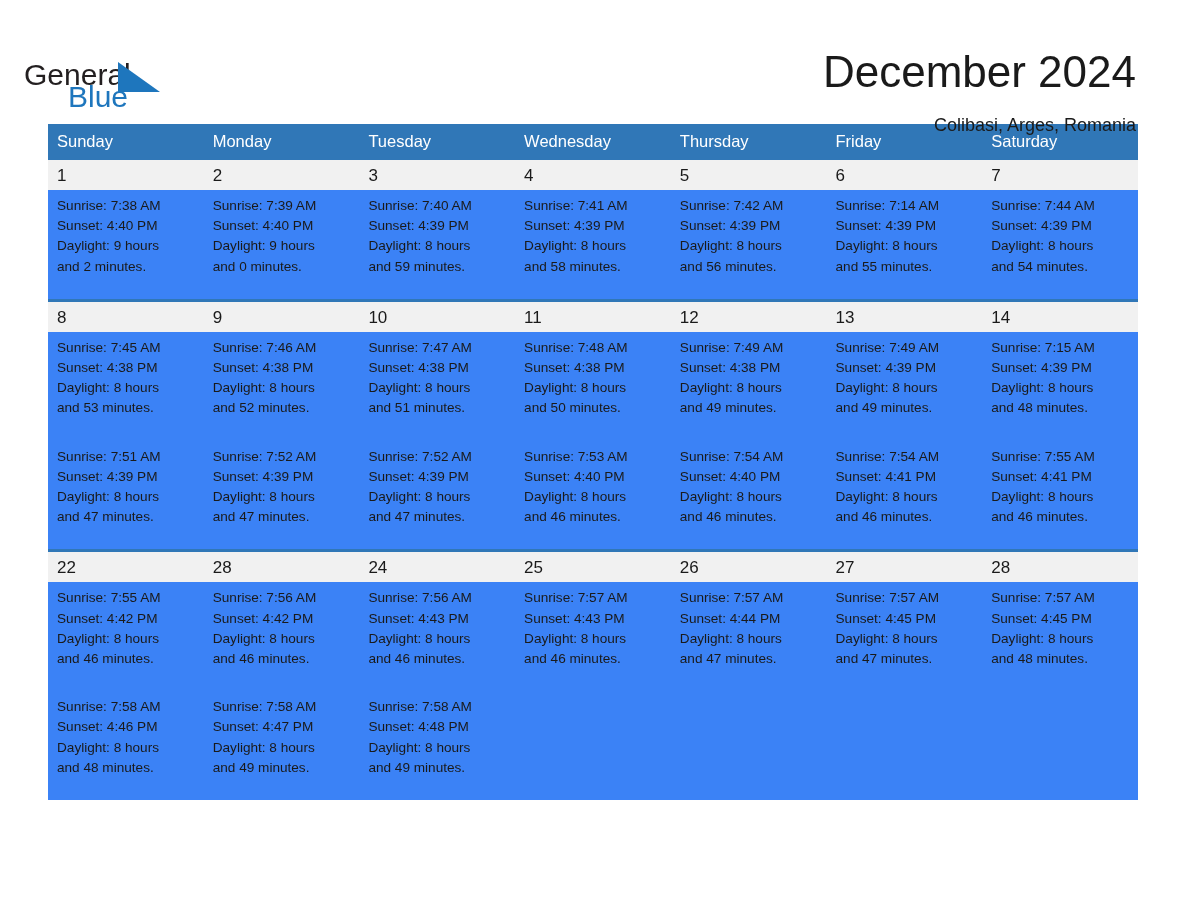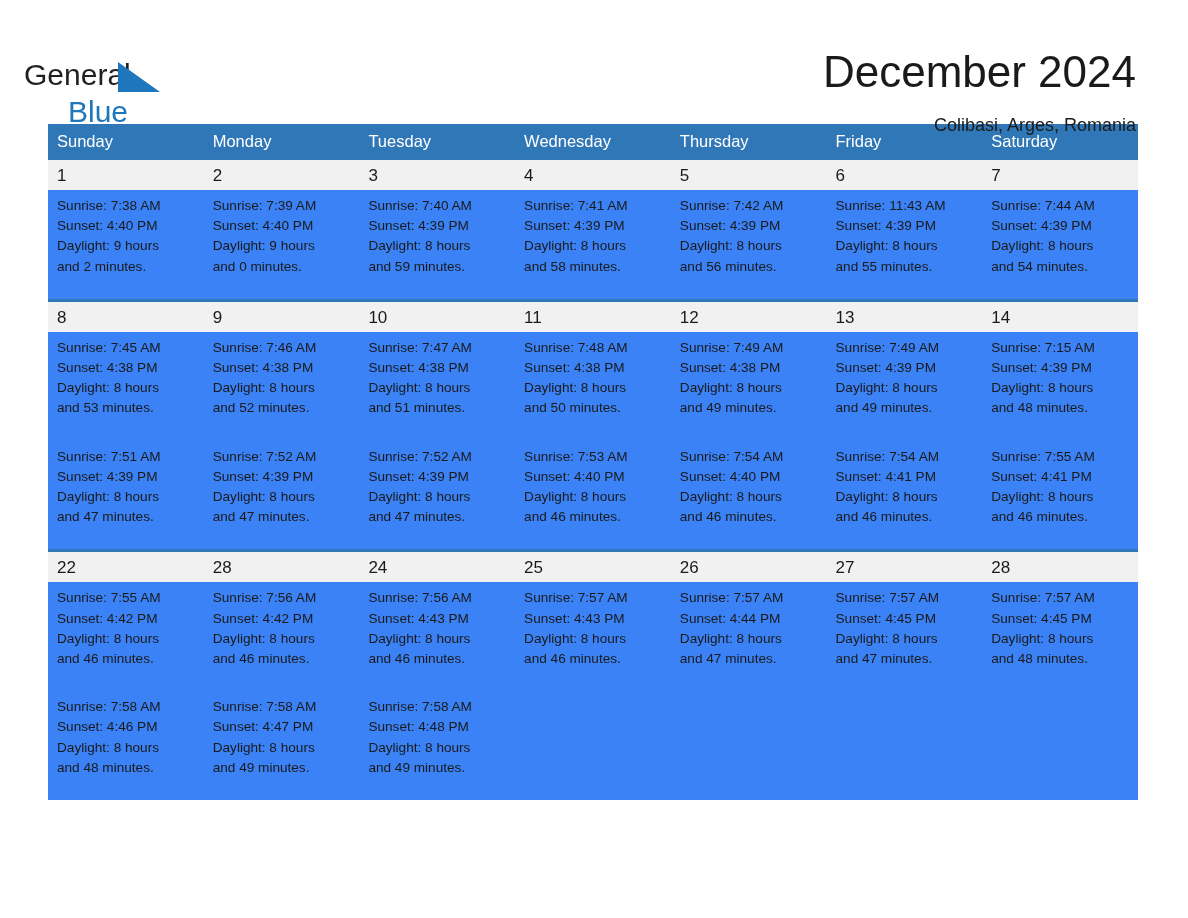--- a/index.html
+++ b/index.html
@@ -58,21 +58,21 @@
     width: 0;
     height: 0;
     border-left: 42px solid #1e76bd;
     border-top: 30px solid transparent;
   }
   .brand-blue {
     font-size: 30px;
     line-height: 30px;
     color: #1e76bd;
     position: absolute;
-    top: 51px;
+    top: 36px;
     left: 44px;
     white-space: nowrap;
   }
 
   .title-block {
     text-align: right;
     flex: 1 1 auto;
     padding-top: 0px;
   }
   .cal-title {
@@ -223,21 +223,21 @@
             <span class="line">Daylight: 8 hours</span>
             <span class="line">and 58 minutes.</span>
           </td>
           <td>
             <span class="line">Sunrise: 7:42 AM</span>
             <span class="line">Sunset: 4:39 PM</span>
             <span class="line">Daylight: 8 hours</span>
             <span class="line">and 56 minutes.</span>
           </td>
           <td>
-            <span class="line">Sunrise: 11:43 AM</span>
+            <span class="line">Sunrise: 7:14 AM</span>
             <span class="line">Sunset: 4:39 PM</span>
             <span class="line">Daylight: 8 hours</span>
             <span class="line">and 55 minutes.</span>
           </td>
           <td>
             <span class="line">Sunrise: 7:44 AM</span>
             <span class="line">Sunset: 4:39 PM</span>
             <span class="line">Daylight: 8 hours</span>
             <span class="line">and 54 minutes.</span>
           </td>

